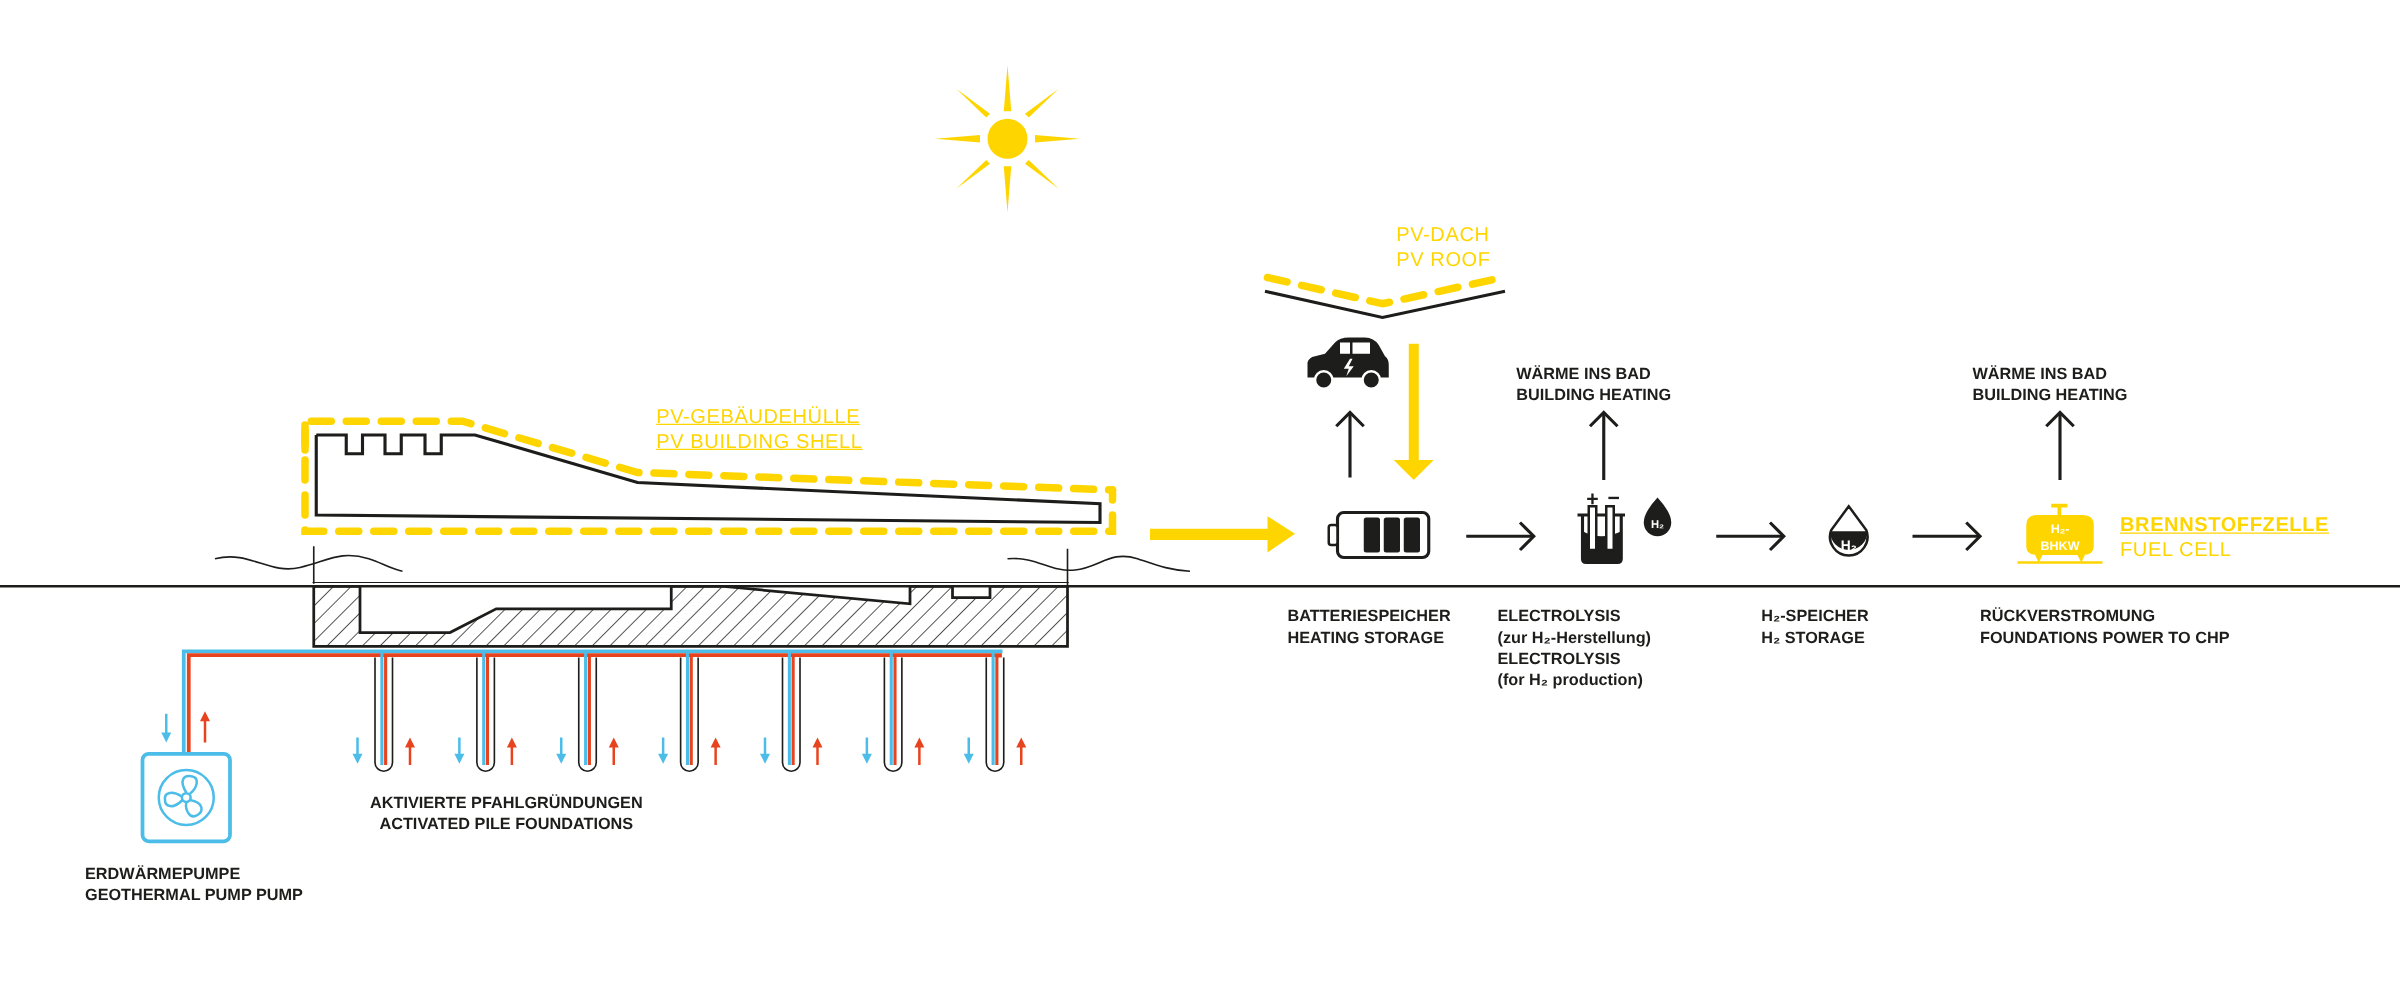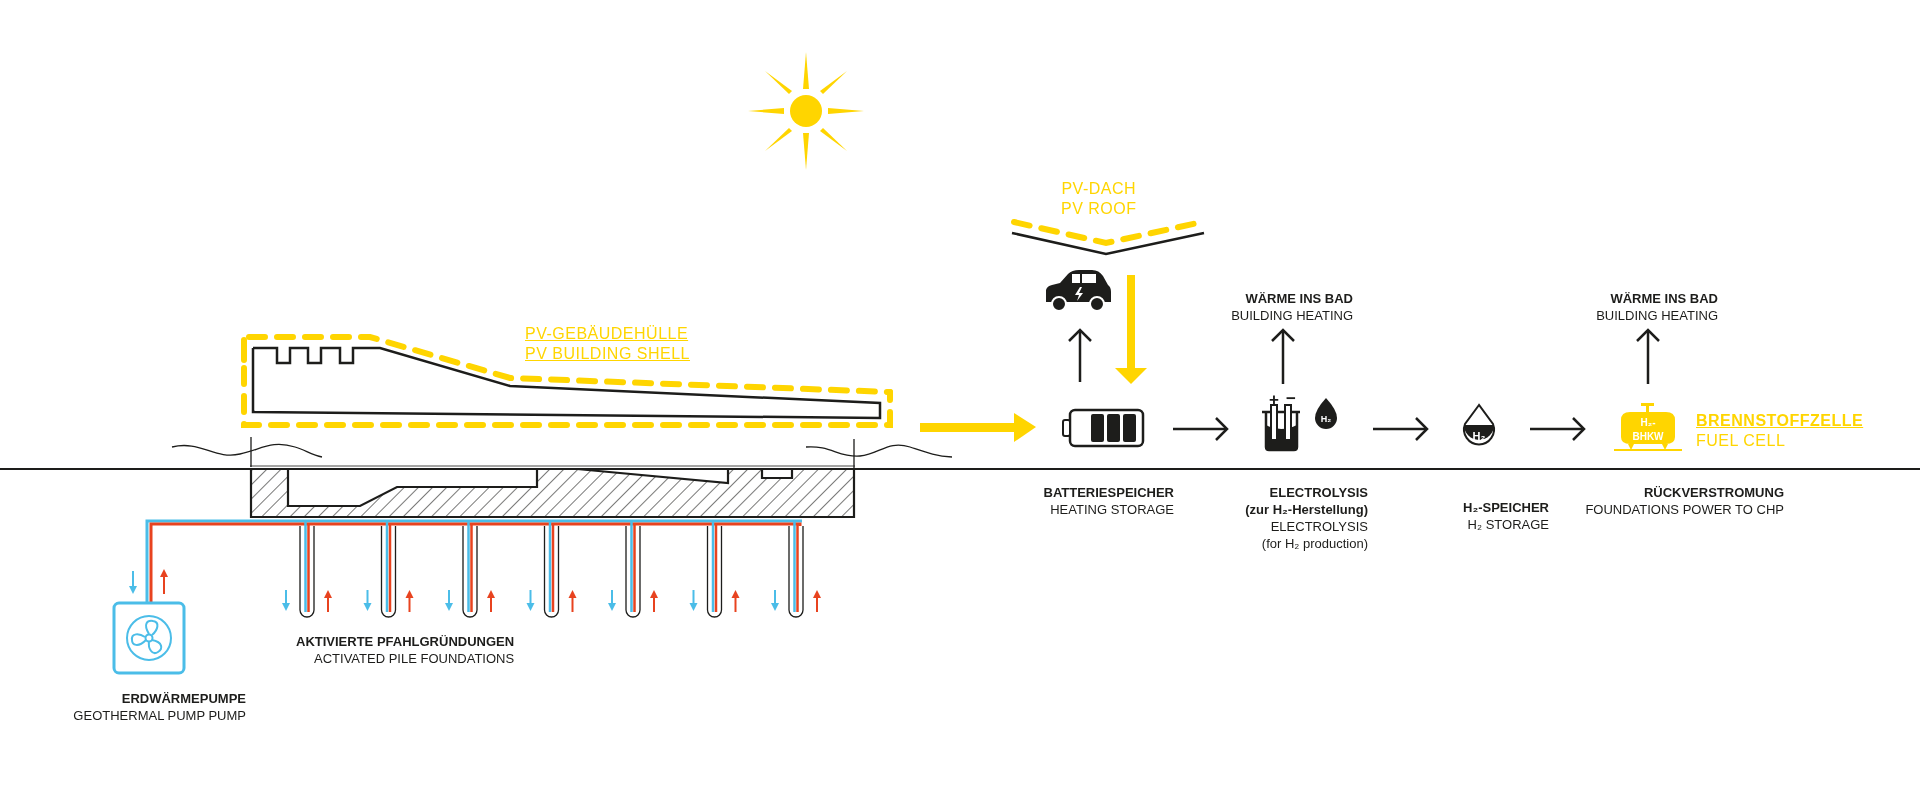--- a/index.html
+++ b/index.html
@@ -1,20 +1,20 @@
 <!DOCTYPE html>
 <html><head>
 <meta charset="utf-8">
 <style>
   html, body { margin:0; padding:0; background:#ffffff; }
   body { width:1920px; height:792px; position:relative; overflow:hidden; font-family:"DejaVu Sans", sans-serif; }
   svg#diagram { position:absolute; left:0; top:0; }
-  .lbl { position:absolute; text-align:right; color:#1d1d1b; font-family:"Liberation Sans", sans-serif; font-size:13px; line-height:17px; white-space:nowrap; }
+  .lbl { position:absolute; text-align:left; color:#1d1d1b; font-family:"Liberation Sans", sans-serif; font-size:13px; line-height:17px; white-space:nowrap; }
   .lbl .b { font-weight:bold; display:block; }
-  .lbl .n { display:block; }
+  .lbl .n { display:block;font-weight:bold; }
   .ylbl { position:absolute; color:#ffd500; font-family:"Liberation Sans", sans-serif; font-size:16px; line-height:20px; letter-spacing:0.5px; white-space:nowrap; }
   .ylbl span { display:block; }
   .ylbl .b { font-weight:bold;text-decoration:underline; }
 </style>
 </head>
 <body>
 
 <svg id="diagram" width="1920" height="792" viewBox="0 0 1920 792">
   <defs>
     <pattern id="hatch" patternUnits="userSpaceOnUse" width="10" height="10" patternTransform="rotate(45)">
@@ -223,21 +223,21 @@
   <rect x="114" y="603" width="70" height="70" rx="5" fill="#fff" stroke="#4bbde8" stroke-width="3"></rect>
   <g fill="none" stroke="#4bbde8" stroke-width="2">
     <circle cx="149" cy="638" r="22"></circle>
     <circle cx="149" cy="638" r="3.5"></circle>
     <path d="M149,634 C143,624 147,620 153,621 C160,622 158,630 152,635"></path>
     <path d="M152,640 C163,642 163,649 158,652 C152,656 148,648 149,642"></path>
     <path d="M146,640 C138,648 132,645 132,640 C131,633 139,633 145,637"></path>
   </g>
 </svg>
 
-<div class="ylbl" style="left:1061px; top:179px; text-align:center;">
+<div class="ylbl" style="left:1117px; top:179px; ">
   <span>PV-DACH</span>
   <span>PV ROOF</span>
 </div>
 <div class="ylbl" style="left:525px; top:324px;text-decoration:underline;">
   <span>PV-GEBÄUDEHÜLLE</span>
   <span>PV BUILDING SHELL</span>
 </div>
 <div class="ylbl" style="left:1696px; top:411px;">
   <span class="b">BRENNSTOFFZELLE</span>
   <span>FUEL CELL</span>
@@ -255,28 +255,28 @@
 <div class="lbl" style="left:1030px; top:484px; width:144px;">
   <span class="b">BATTERIESPEICHER</span>
   <span class="n">HEATING STORAGE</span>
 </div>
 <div class="lbl" style="left:1198px; top:484px; width:170px;">
   <span class="b">ELECTROLYSIS</span>
   <span class="b">(zur H₂-Herstellung)</span>
   <span class="n">ELECTROLYSIS</span>
   <span class="n">(for H₂ production)</span>
 </div>
-<div class="lbl" style="left:1409px; top:484px; width:140px;margin-top:15px;">
+<div class="lbl" style="left:1409px; top:484px; width:140px;">
   <span class="b">H₂-SPEICHER</span>
   <span class="n">H₂ STORAGE</span>
 </div>
 <div class="lbl" style="left:1584px; top:484px; width:200px;">
   <span class="b">RÜCKVERSTROMUNG</span>
   <span class="n">FOUNDATIONS POWER TO CHP</span>
 </div>
-<div class="lbl" style="left:296px; top:633px; text-align:right;">
+<div class="lbl" style="left:296px; top:633px; text-align:center;">
   <span class="b">AKTIVIERTE PFAHLGRÜNDUNGEN</span>
   <span class="n">ACTIVATED PILE FOUNDATIONS</span>
 </div>
 <div class="lbl" style="left:68px; top:690px; width:178px;">
   <span class="b">ERDWÄRMEPUMPE</span>
   <span class="n">GEOTHERMAL PUMP PUMP</span>
 </div>
 
 </body></html>

